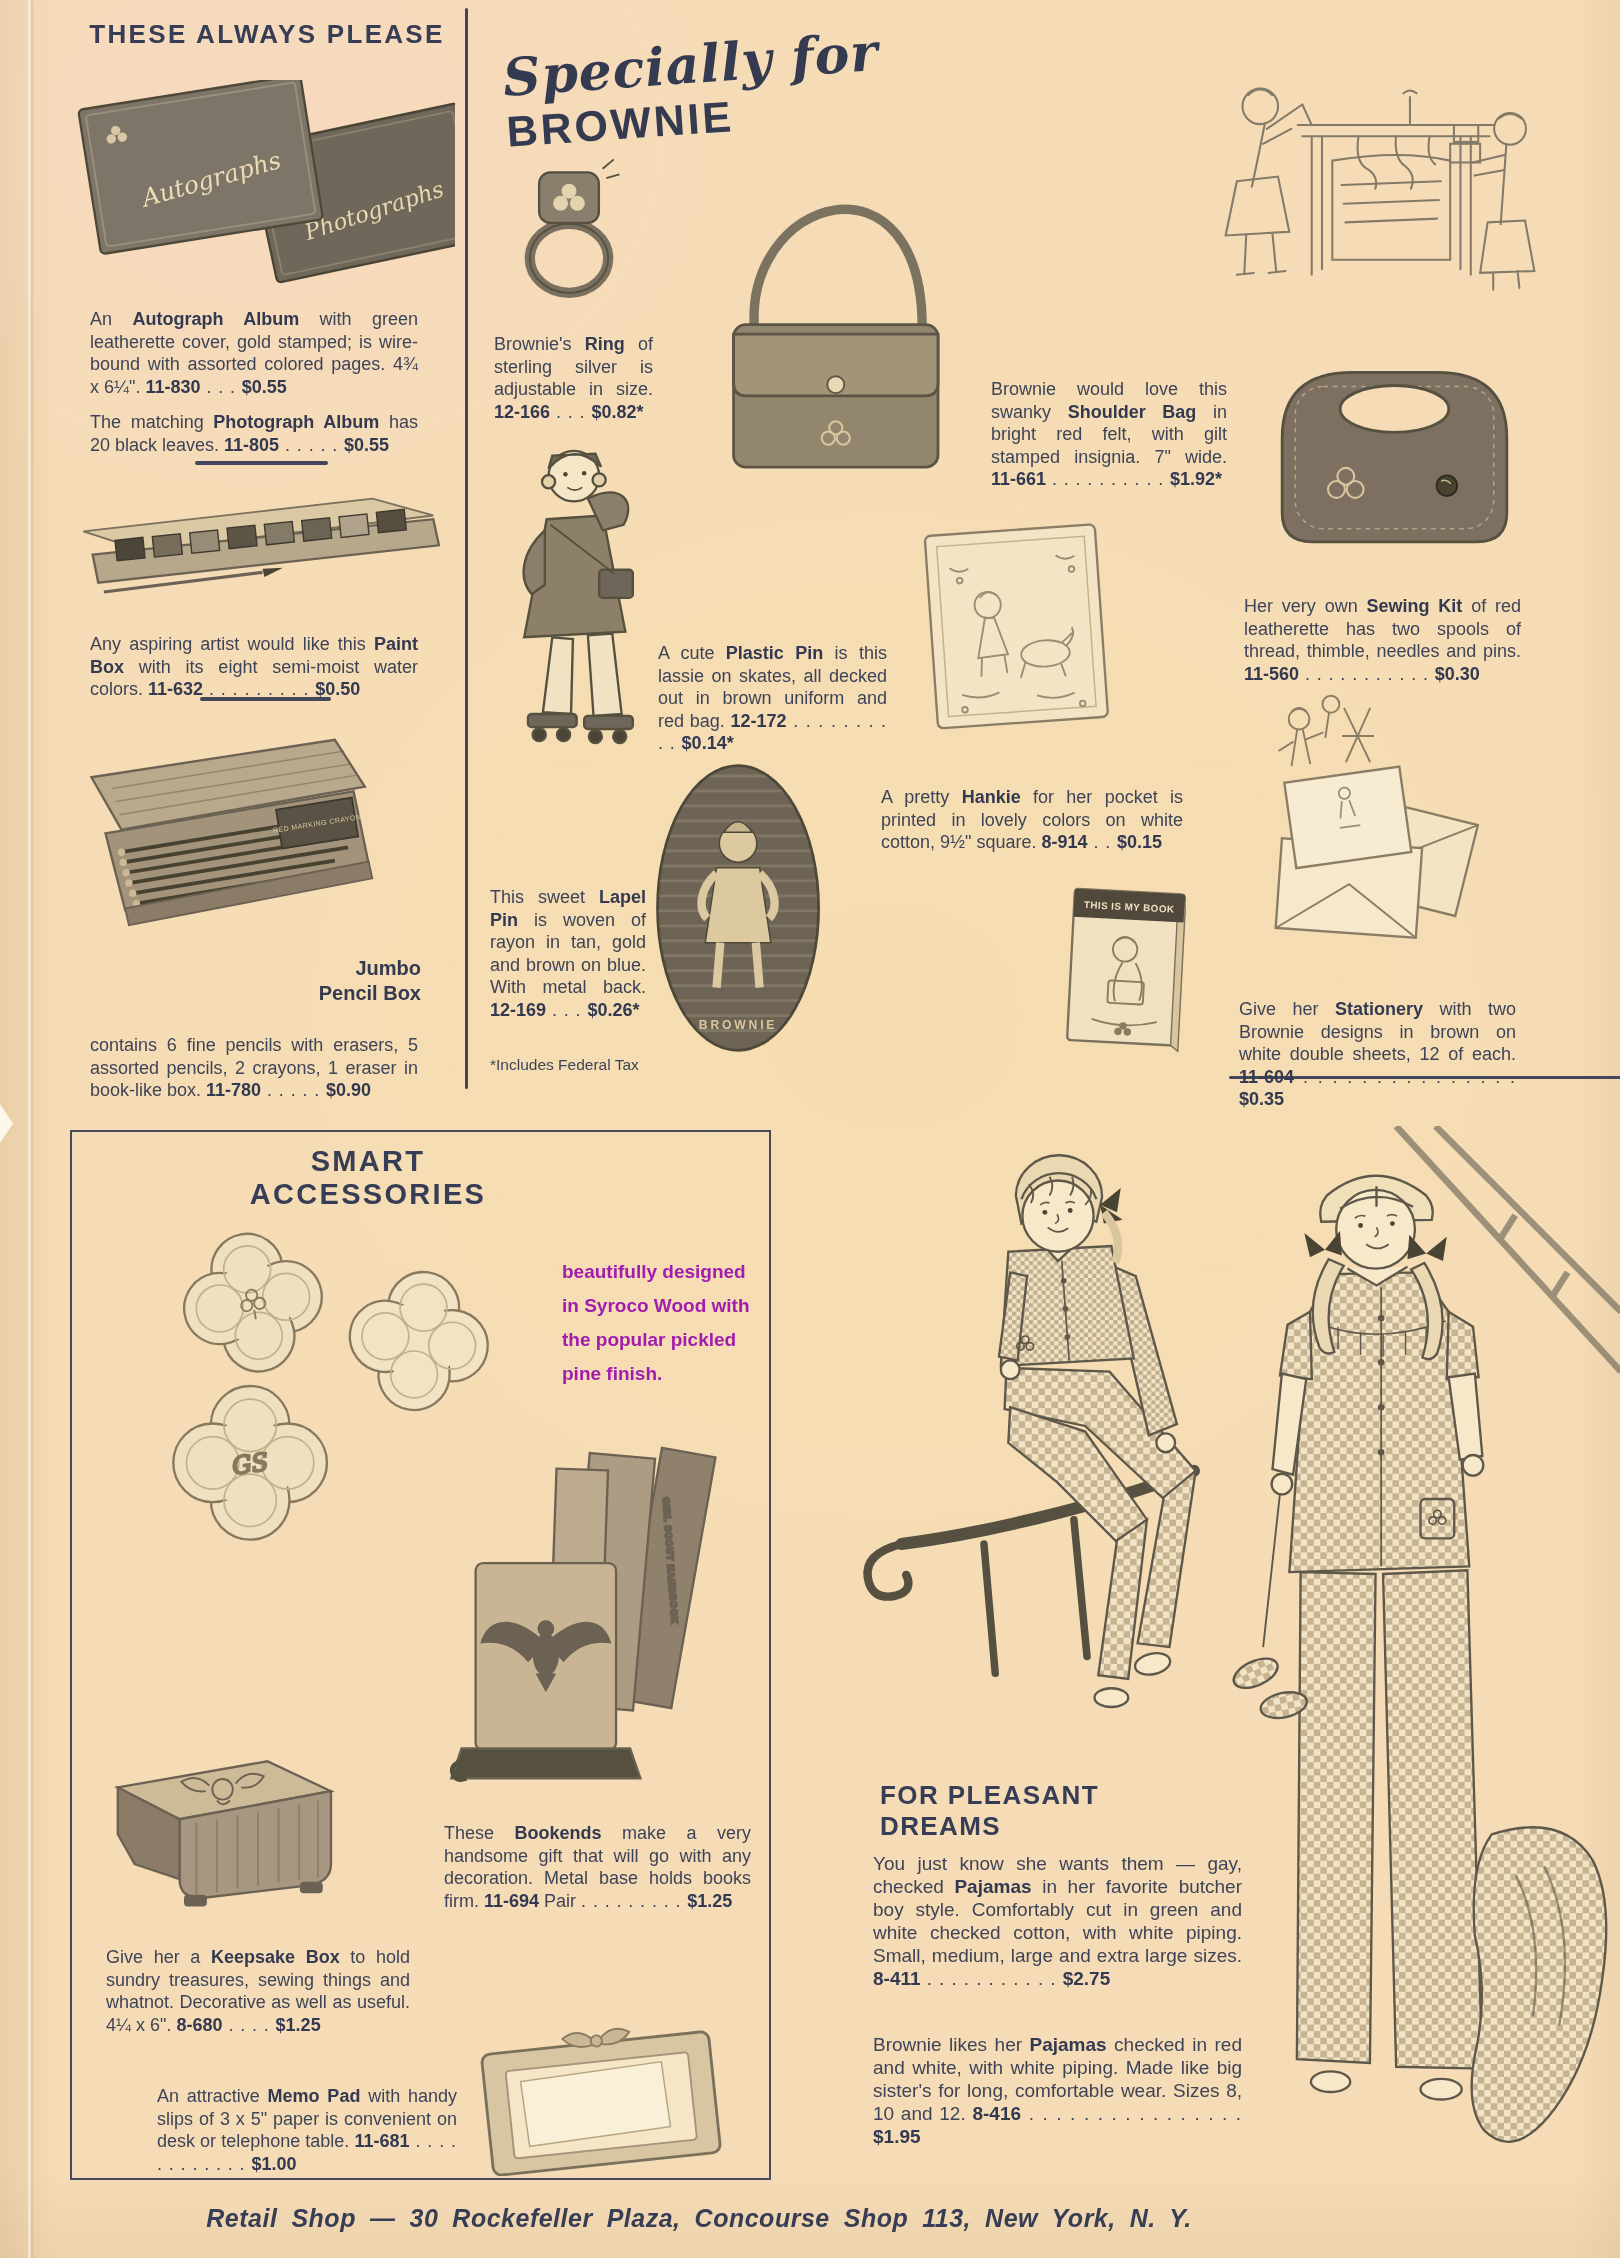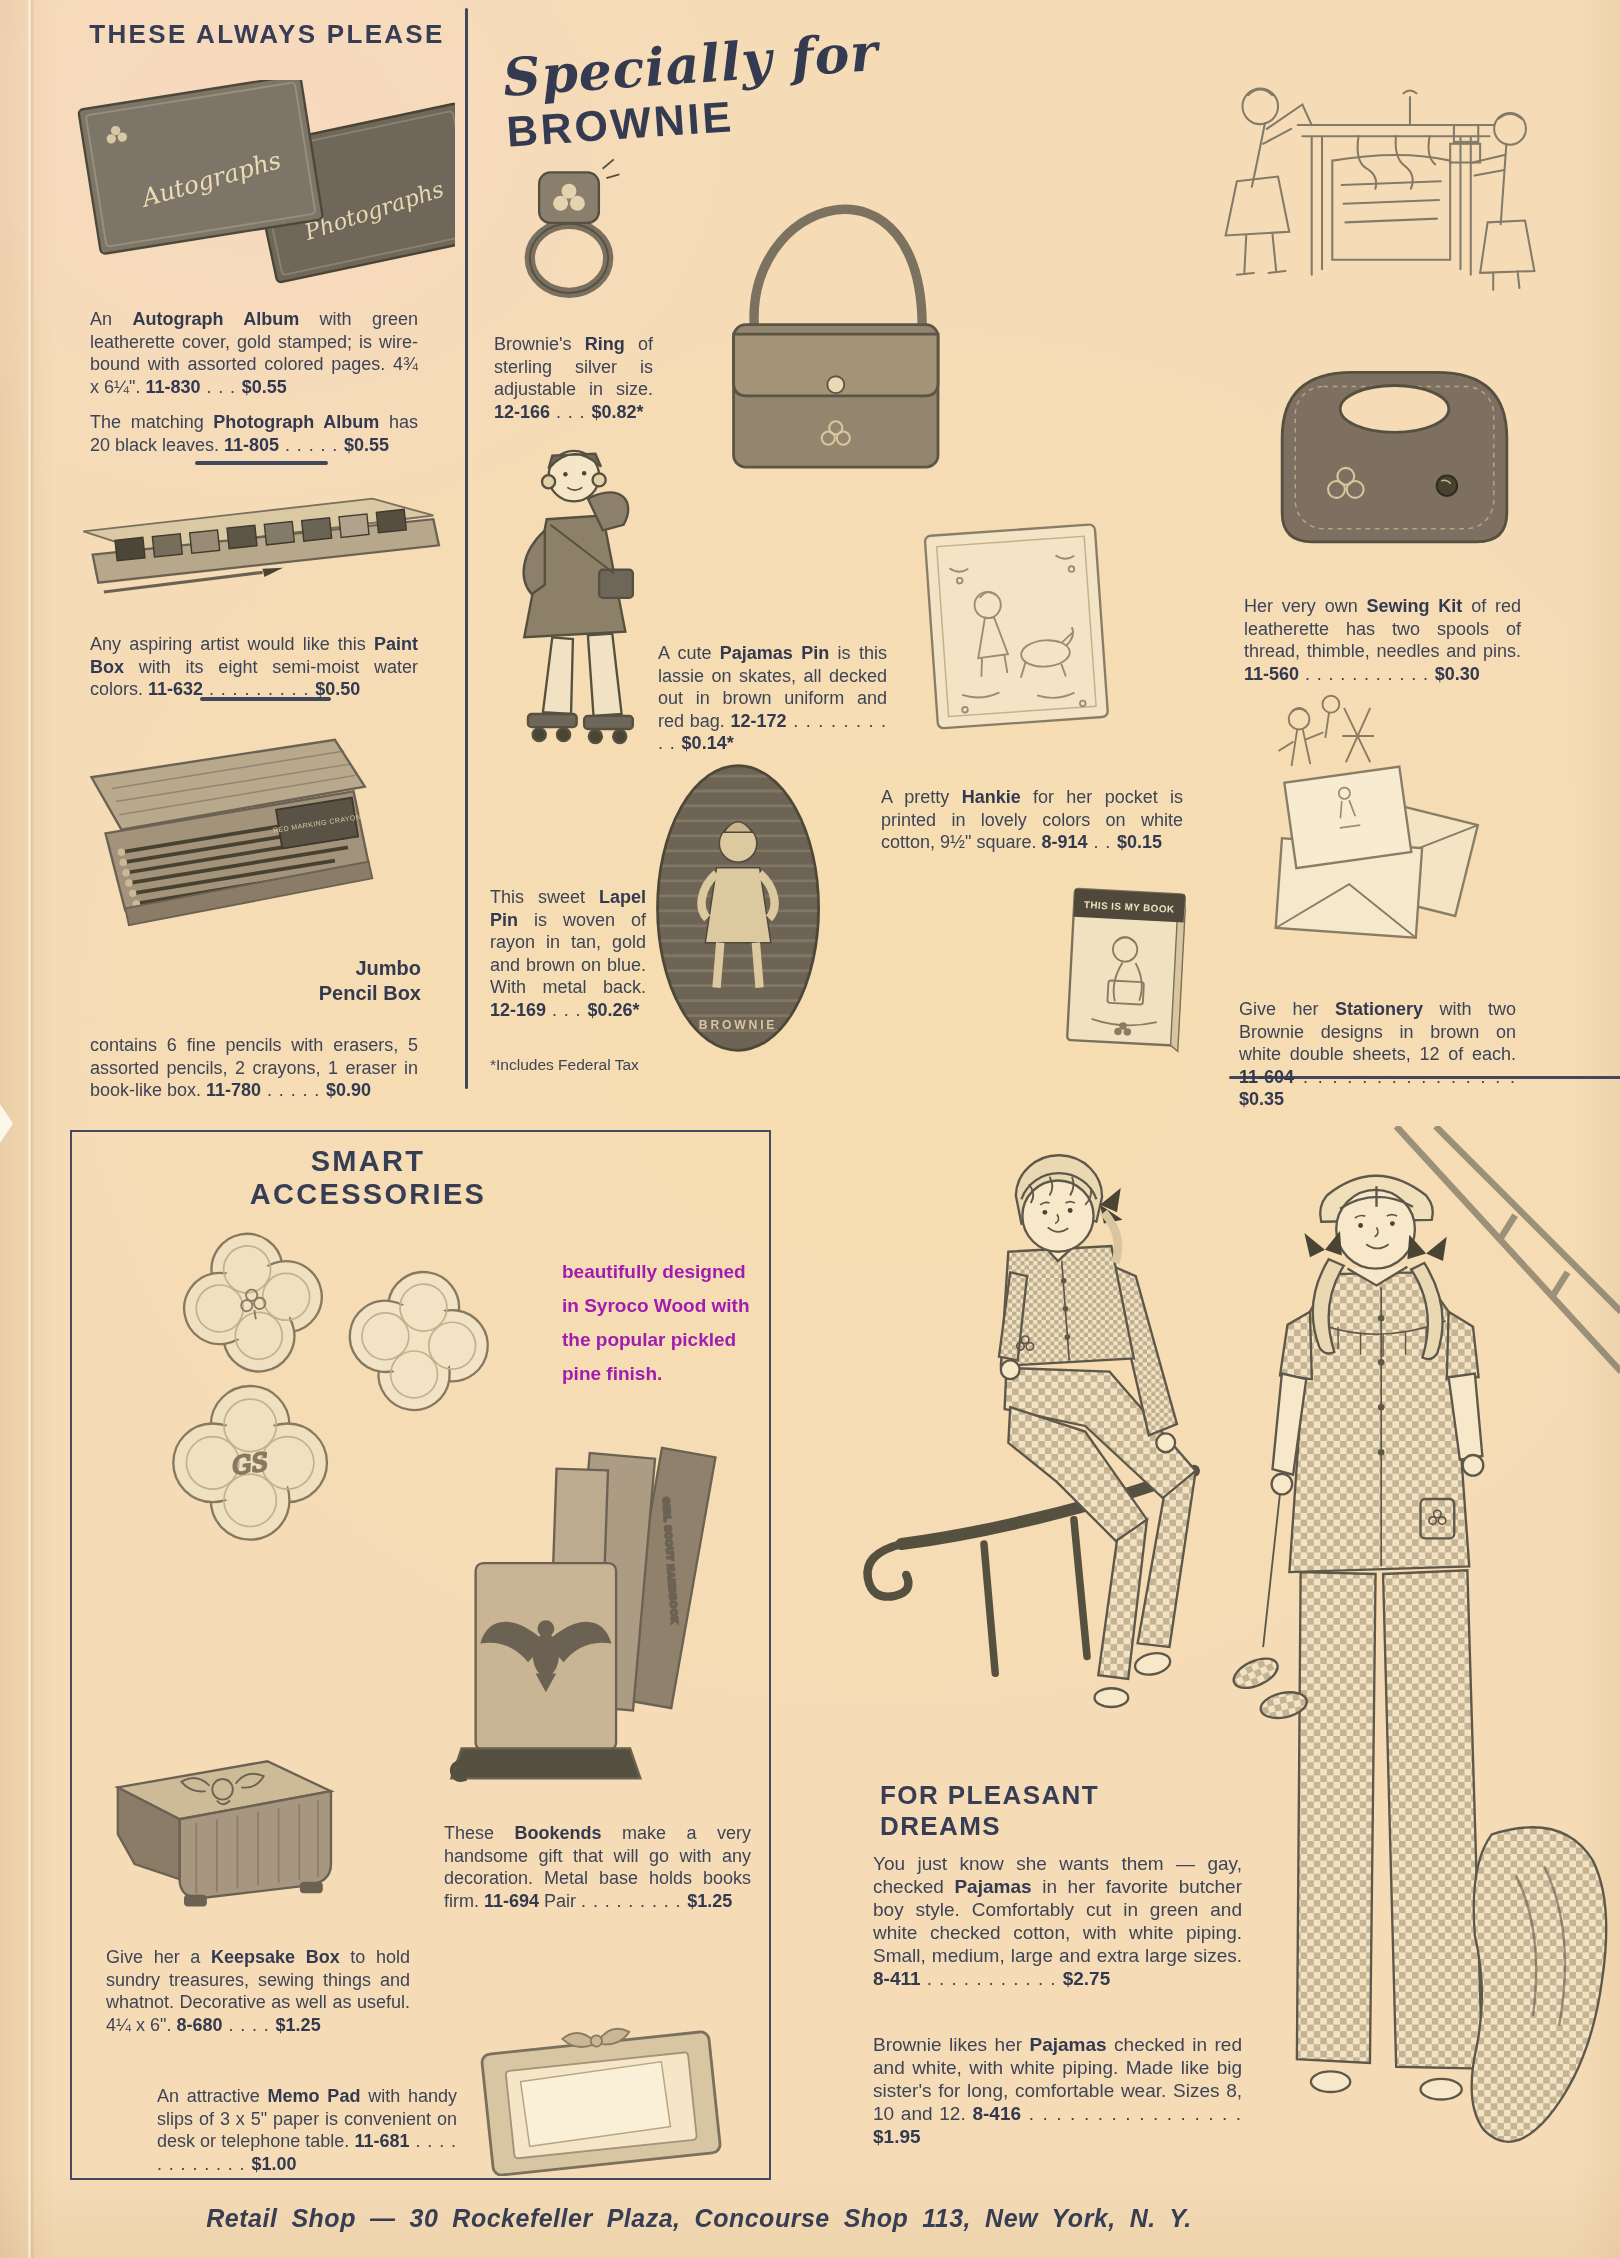--- a/index.html
+++ b/index.html
@@ -170,20 +170,21 @@
     <rect x="55" y="198" width="218" height="152" rx="13" fill="#93866f" stroke="#5c5545" stroke-width="3"></rect>
     <path d="M55,208 h218 v52 q0,14 -14,14 h-190 q-14,0 -14,-14 Z" fill="#a39377" stroke="#5c5545" stroke-width="3"></path>
     <circle cx="164" cy="262" r="9" fill="#ead9b4" stroke="#5c5545" stroke-width="2"></circle>
     <g fill="none" stroke="#d9c69e" stroke-width="2.2">
       <circle cx="164" cy="308" r="7"></circle>
         <circle cx="156" cy="319" r="7"></circle>
         <circle cx="172" cy="319" r="7"></circle>
     </g>
   </svg>
 
+  <p class="abs para" style="left:991px;top:360px;width:236px;"><span>Brownie would love this swanky </span><b>Shoulder Bag</b><span> in bright red felt, with gilt stamped insignia. 7" wide. </span><b>11-661</b><span class="dots"> . . . . . . . . . . </span><b>$1.92*</b></p>
 
   <svg class="abs" style="left:483px;top:433px;" width="192" height="356" viewBox="0 0 205 380">
     <g stroke="#56503f" stroke-width="2.5">
       <path d="M68,92 L128,88 L152,212 L44,218 Z" fill="#8d8068"></path>
       <path d="M112,70 C148,52 164,74 150,98 L128,104 Z" fill="#8c7f6b"></path>
       <path d="M66,104 C40,128 38,156 52,172 L66,162 Z" fill="#8c7f6b"></path>
       <circle cx="97" cy="46" r="27" fill="#f4e6c6"></circle>
       <path d="M70,38 Q96,8 126,36 L120,22 L74,24 Z" fill="#6f665a"></path>
       <circle cx="70" cy="52" r="7" fill="#e3d2a9"></circle>
         <circle cx="124" cy="50" r="7" fill="#e3d2a9"></circle>
@@ -198,21 +199,21 @@
         <rect x="48" y="300" width="52" height="14" rx="4" fill="#6f665a"></rect>
         <circle cx="60" cy="322" r="7" fill="#4a4435"></circle>
           <circle cx="86" cy="322" r="7" fill="#4a4435"></circle>
         <rect x="108" y="302" width="52" height="14" rx="4" fill="#6f665a"></rect>
         <circle cx="120" cy="324" r="7" fill="#4a4435"></circle>
           <circle cx="146" cy="324" r="7" fill="#4a4435"></circle>
       </g>
     </g>
   </svg>
 
-  <p class="abs para" style="left:658px;top:624px;width:229px;"><span>A cute </span><b>Pajamas Pin</b><span> is this lassie on skates, all decked out in brown uniform and red bag. </span><b>12-172</b><span class="dots"> . . . . . . . . . . </span><b>$0.14*</b></p>
+  <p class="abs para" style="left:658px;top:624px;width:229px;"><span>A cute </span><b>Plastic Pin</b><span> is this lassie on skates, all decked out in brown uniform and red bag. </span><b>12-172</b><span class="dots"> . . . . . . . . . . </span><b>$0.14*</b></p>
 
   <svg class="abs" style="left:920px;top:513px;" width="197" height="234" viewBox="0 0 210 250">
     <g transform="rotate(-4 105 125)">
       <rect x="12" y="18" width="182" height="206" rx="6" fill="#f2e4c4" stroke="#8a7d66" stroke-width="2.5"></rect>
       <rect x="24" y="30" width="158" height="182" fill="none" stroke="#c4b28d" stroke-width="1.6"></rect>
       <g fill="none" stroke="#9b8d75" stroke-width="2">
         <circle cx="74" cy="96" r="14"></circle>
         <path d="M66,88 q8,-10 18,-2 M70,110 L60,152 L92,150 L80,110 Z M64,152 L62,172 M88,150 L90,170"></path>
         <ellipse cx="132" cy="152" rx="26" ry="14"></ellipse>
         <path d="M154,146 q12,-10 8,-20 M150,142 L162,132 M110,160 L104,176 M148,164 L152,178"></path>

